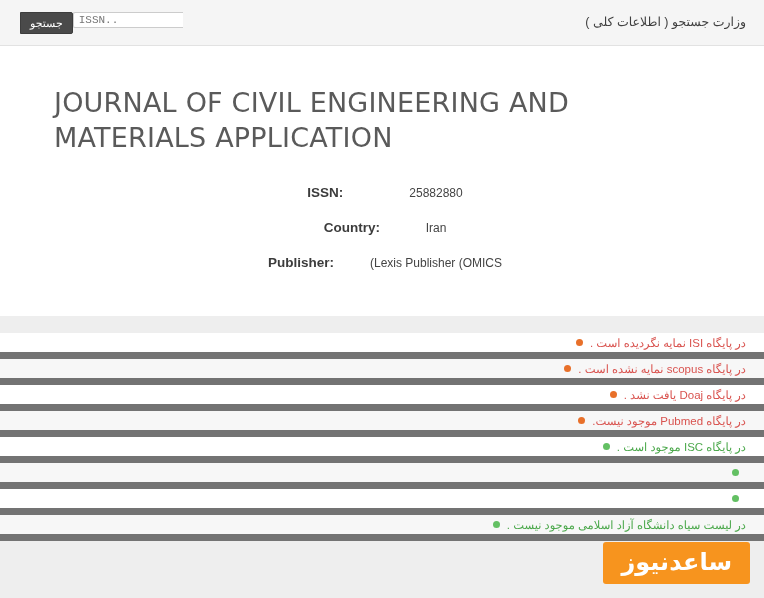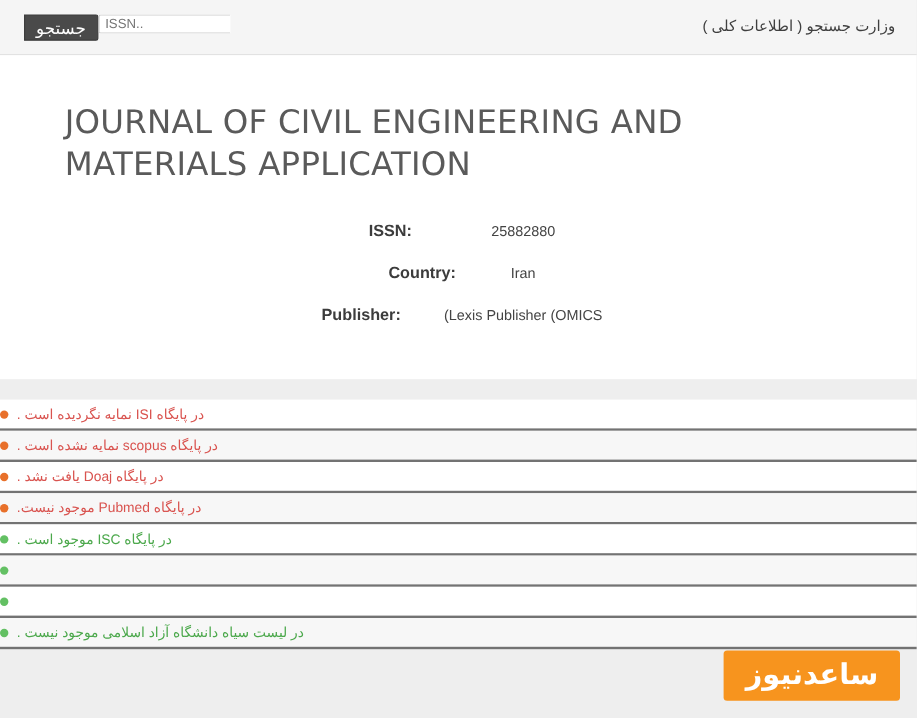--- a/index.html
+++ b/index.html
@@ -41,31 +41,31 @@
   .search-input {
     width: 110px;
     height: 16px;
     box-sizing: border-box;
     border: 1px solid #cccccc;
     border-right: none;
     background: #ffffff;
     font-size: 11px;
     color: #777777;
     padding: 0 5px;
-    font-family: Liberation Sans, sans-serif;
+    font-family: Liberation Mono, monospace;
     outline: none;
     border-radius: 2px 0 0 2px;
   }
   .search-btn {
     height: 22px;
     box-sizing: border-box;
     background: #4a4a4a;
     color: #ffffff;
     border: 1px solid #3d3d3d;
-    font-size: 14px;
+    font-size: 11px;
     padding: 0 9px;
     cursor: pointer;
     font-family: "Liberation Sans", sans-serif;
     border-radius: 0 2px 2px 0;
     line-height: 20px;
   }
   .topbar-title {
     position: absolute;
     top: 14px;
     right: 18px;
@@ -115,24 +115,24 @@
   }
 
   
   .status-list {
     margin-top: 8px;
   }
   .status-row {
     position: relative;
     height: 26px;
     background: #ffffff;
-    border-bottom: 2px solid #737373;
+    border-bottom: 7px solid #737373;
     display: flex;
     align-items: center;
-    justify-content: flex-end;
+    justify-content: flex-start;
     padding-right: 18px;
     box-sizing: border-box;
   }
   .status-row.alt {
     background: #f7f7f7;
   }
   .status-text {
     font-size: 11.5px;
     direction: rtl;
     white-space: nowrap;

